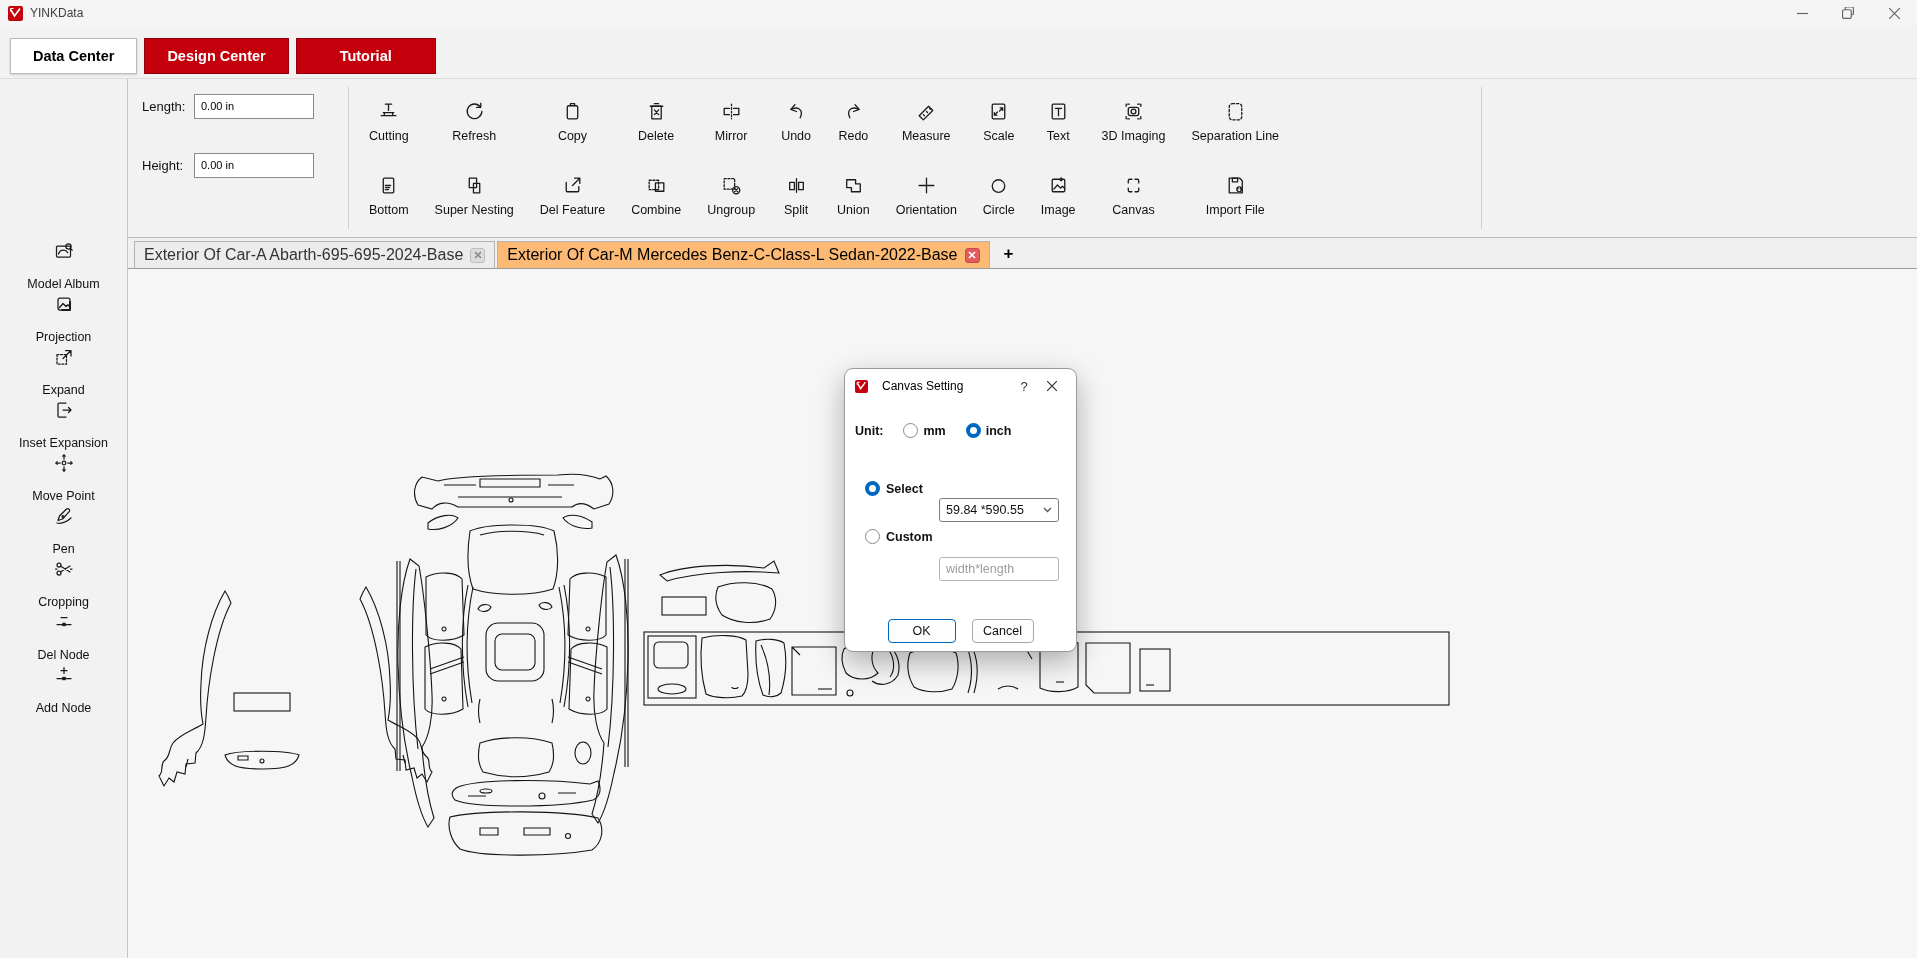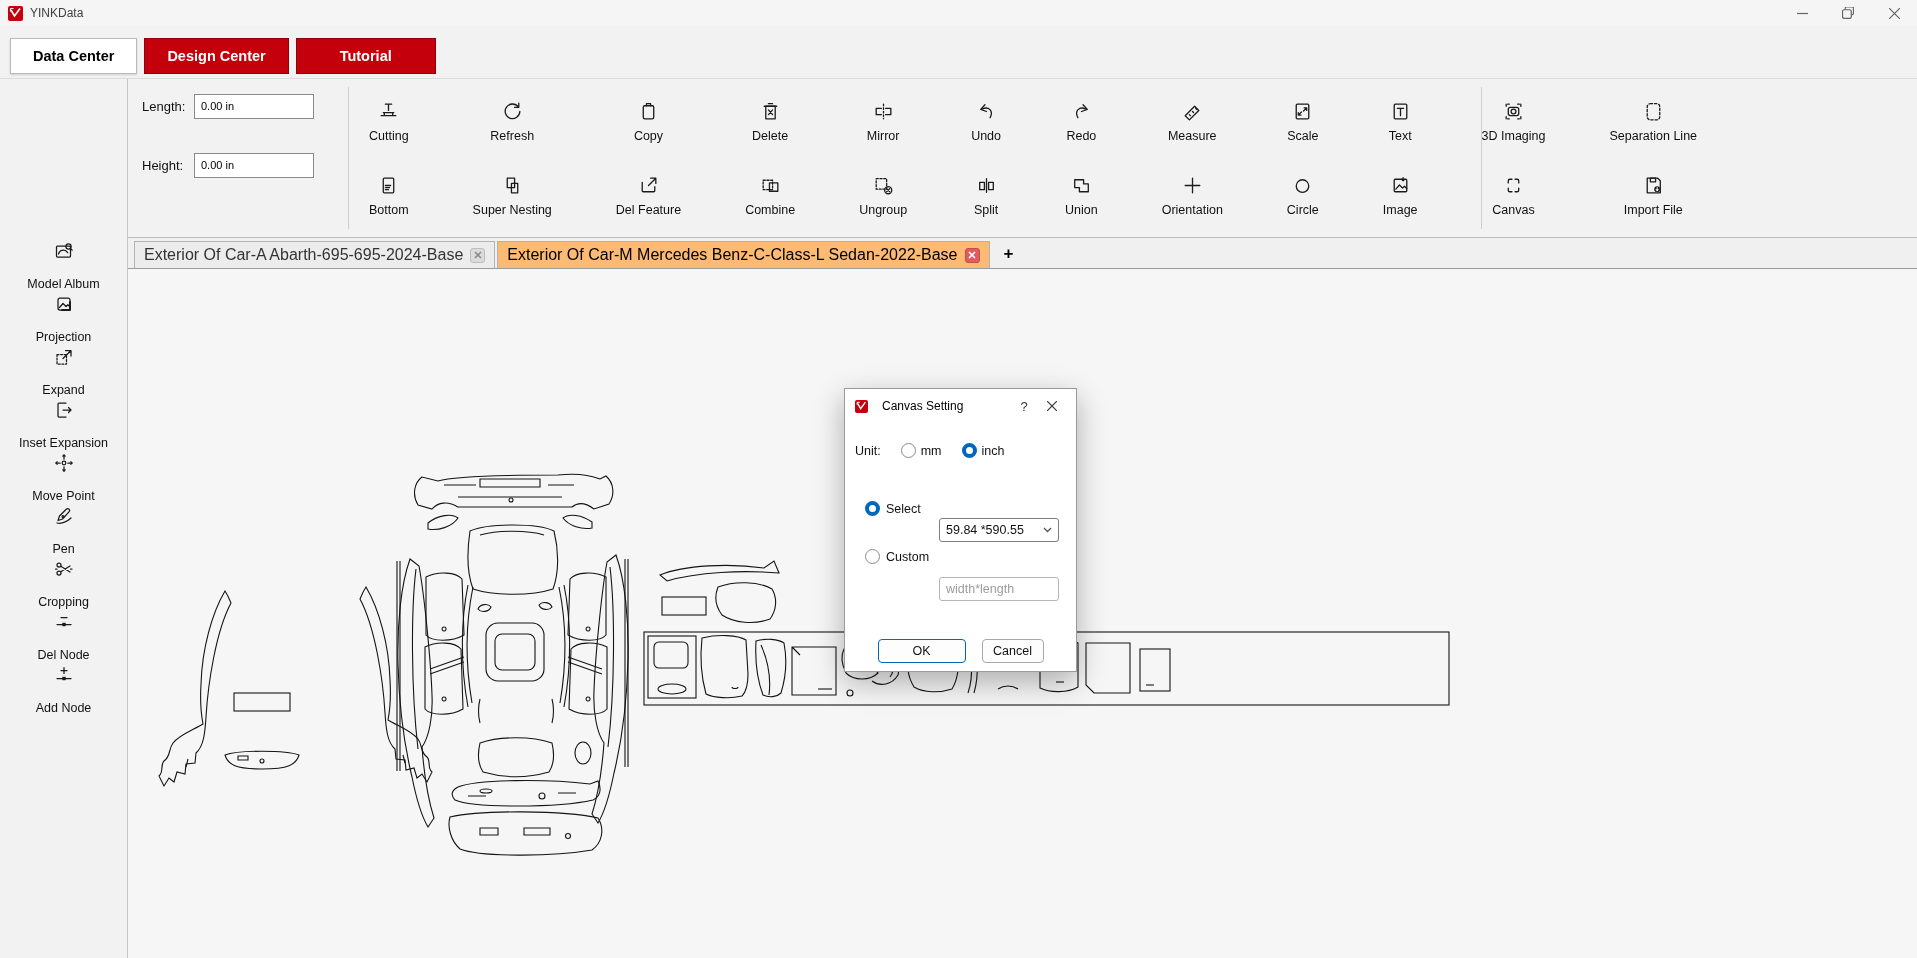--- a/index.html
+++ b/index.html
@@ -24,21 +24,21 @@
   #toolbar { position:absolute; left:0; top:78px; width:1917px; height:160px; background:#f2f2f2; border-top:1px solid #dcdcdc; border-bottom:1px solid #bdbdbd; }
   .vdiv { position:absolute; top:8px; height:142px; width:1px; background:#cfcfcf; }
   .tbtn { display:flex; flex-direction:column; align-items:center; justify-content:center; gap:2px; height:74px; cursor:default; }
   .tbtn .tlabel { font-size:12.5px; color:#101010; white-space:nowrap; }
   .ticon svg { width:23px; height:23px; stroke:#1b1b1b; fill:none; stroke-width:1.25; stroke-linecap:round; stroke-linejoin:round; }
   #quickgrid { position:absolute; left:6px; top:6px; display:grid; grid-template-columns:58px 58px; grid-template-rows:74px 74px; }
   #dimfields { position:absolute; left:142px; top:14px; width:195px; }
   .dimrow { display:flex; align-items:center; height:26px; margin-bottom:33px; }
   .dimrow label { font-size:13px; width:52px; }
   .dimrow input { width:120px; height:25px; border:1px solid #8a8a8a; background:#fff; font-size:11px; padding:0 6px; font-family:"Liberation Sans",sans-serif; }
-  #toolgrid { position:absolute; left:356px; top:5px; display:flex;gap:38px; }
+  #toolgrid { position:absolute; left:356px; top:5px; display:flex; }
   .toolcol { display:flex; flex-direction:column; }
   .toolcol .tbtn { padding:0 13px; }
 
   
   #sidebar { position:absolute; left:0; top:79px; width:128px; bottom:0; border-right:1px solid #c6c6c6; background:#f2f2f2; }
   #sidetools { position:absolute; left:0; top:160px; width:127px; display:flex; flex-direction:column; align-items:center; }
   .sbtn { width:127px; height:53px; display:flex; flex-direction:column; align-items:center; justify-content:center; gap:15px; }
   .sbtn .tlabel { font-size:12.5px; white-space:nowrap; }
   .sbtn svg { width:22px; height:22px; stroke:#1b1b1b; fill:none; stroke-width:1.25; stroke-linecap:round; stroke-linejoin:round; }
 
@@ -53,43 +53,43 @@
   .tabclose.red { background:#e15d5d; border:1px solid #c74c4c; }
   .tabclose.red svg { stroke:#fff; }
   .tabclose svg { width:8px; height:8px; fill:none; stroke-width:1.6; }
   #newtab { font-size:17px; font-weight:bold; margin-left:12px; margin-bottom:4px; color:#000; }
 
   
   #canvasarea { position:absolute; left:128px; top:269px; right:0; bottom:0; background:#f6f6f6; }
   #drawing { position:absolute; left:0; top:0; }
 
   
-  #dialog { position:absolute; left:844px; top:368px; width:233px; height:284px; background:#fff; border:1px solid #9a9a9a; border-radius:0; box-shadow:0 10px 28px rgba(0,0,0,.3); z-index:50; font-size:12.5px;margin-top:20px; }
+  #dialog { position:absolute; left:844px; top:368px; width:233px; height:284px; background:#fff; border:1px solid #9a9a9a; border-radius:9px; box-shadow:0 10px 28px rgba(0,0,0,.3); z-index:50; font-size:12.5px; }
   #dlg-titlebar { height:34px; display:flex; align-items:center; padding:0 10px; }
   #dlg-titlebar .applogo { width:13px; height:13px; }
   #dlg-title { flex:1; font-size:12px; color:#000; }
   .dlg-tbtn { width:28px; height:22px; display:flex; align-items:center; justify-content:center; color:#333; font-size:13px; }
   .dlg-tbtn svg { width:10px; height:10px; stroke:#333; stroke-width:1.2; fill:none; }
   .radio { width:15px; height:15px; border-radius:50%; background:#fff; display:inline-block; flex:none; }
   .radio.off { border:1.5px solid #8a8a8a; }
   .radio.on  { border:4.5px solid #0067c0; }
-  .dlgrow { display:flex; align-items:center; gap:6px; }
+  .dlgrow { display:flex; align-items:center; gap:6px;font-weight:bold; }
   #row-unit { position:absolute; left:10px; top:54px; }
   #row-unit .ulabel { margin-right:14px; }
   #row-unit .opt { display:flex; align-items:center; gap:5px; margin-right:14px; }
   #row-select { position:absolute; left:20px; top:112px; }
   #dd-size { position:absolute; left:94px; top:129px; width:120px; height:24px; border:1px solid #7d7d7d; border-radius:3px; background:#fff; display:flex; align-items:center; padding:0 6px; }
   #dd-size .ddval { flex:1; font-size:12.5px; }
   #dd-size svg { width:9px; height:6px; stroke:#555; fill:none; stroke-width:1.3; }
   #row-custom { position:absolute; left:20px; top:160px; }
   #custom-input { position:absolute; left:94px; top:188px; width:120px; height:24px; border:1px solid #b5b5b5; border-radius:3px; font-size:12.5px; padding:0 6px; font-family:"Liberation Sans",sans-serif; }
   #custom-input::placeholder { color:#9c9c9c; }
   #dlg-buttons { position:absolute; left:0; top:250px; width:100%; display:flex; justify-content:center; gap:16px; }
   .dlgbtn { height:24px; border-radius:4px; background:#fdfdfd; font-size:12.5px; display:flex; align-items:center; justify-content:center; }
-  #btn-ok { width:88px; border:1.5px solid #0067c0; }
+  #btn-ok { width:68px; border:1.5px solid #0067c0; }
   #btn-cancel { width:62px; border:1px solid #a8a8a8; }
 </style>
 </head>
 <body>
 
 <div id="titlebar">
   <span class="applogo">
     <svg viewBox="0 0 15 15" width="15" height="15">
         <path d="M3 4l3.5 6L12 2.5" stroke="#fff" stroke-width="1.6" fill="none"></path>
         <path d="M2.5 2.5h3M2.5 2.5v3" stroke="#fff" stroke-width="1.2"></path>

